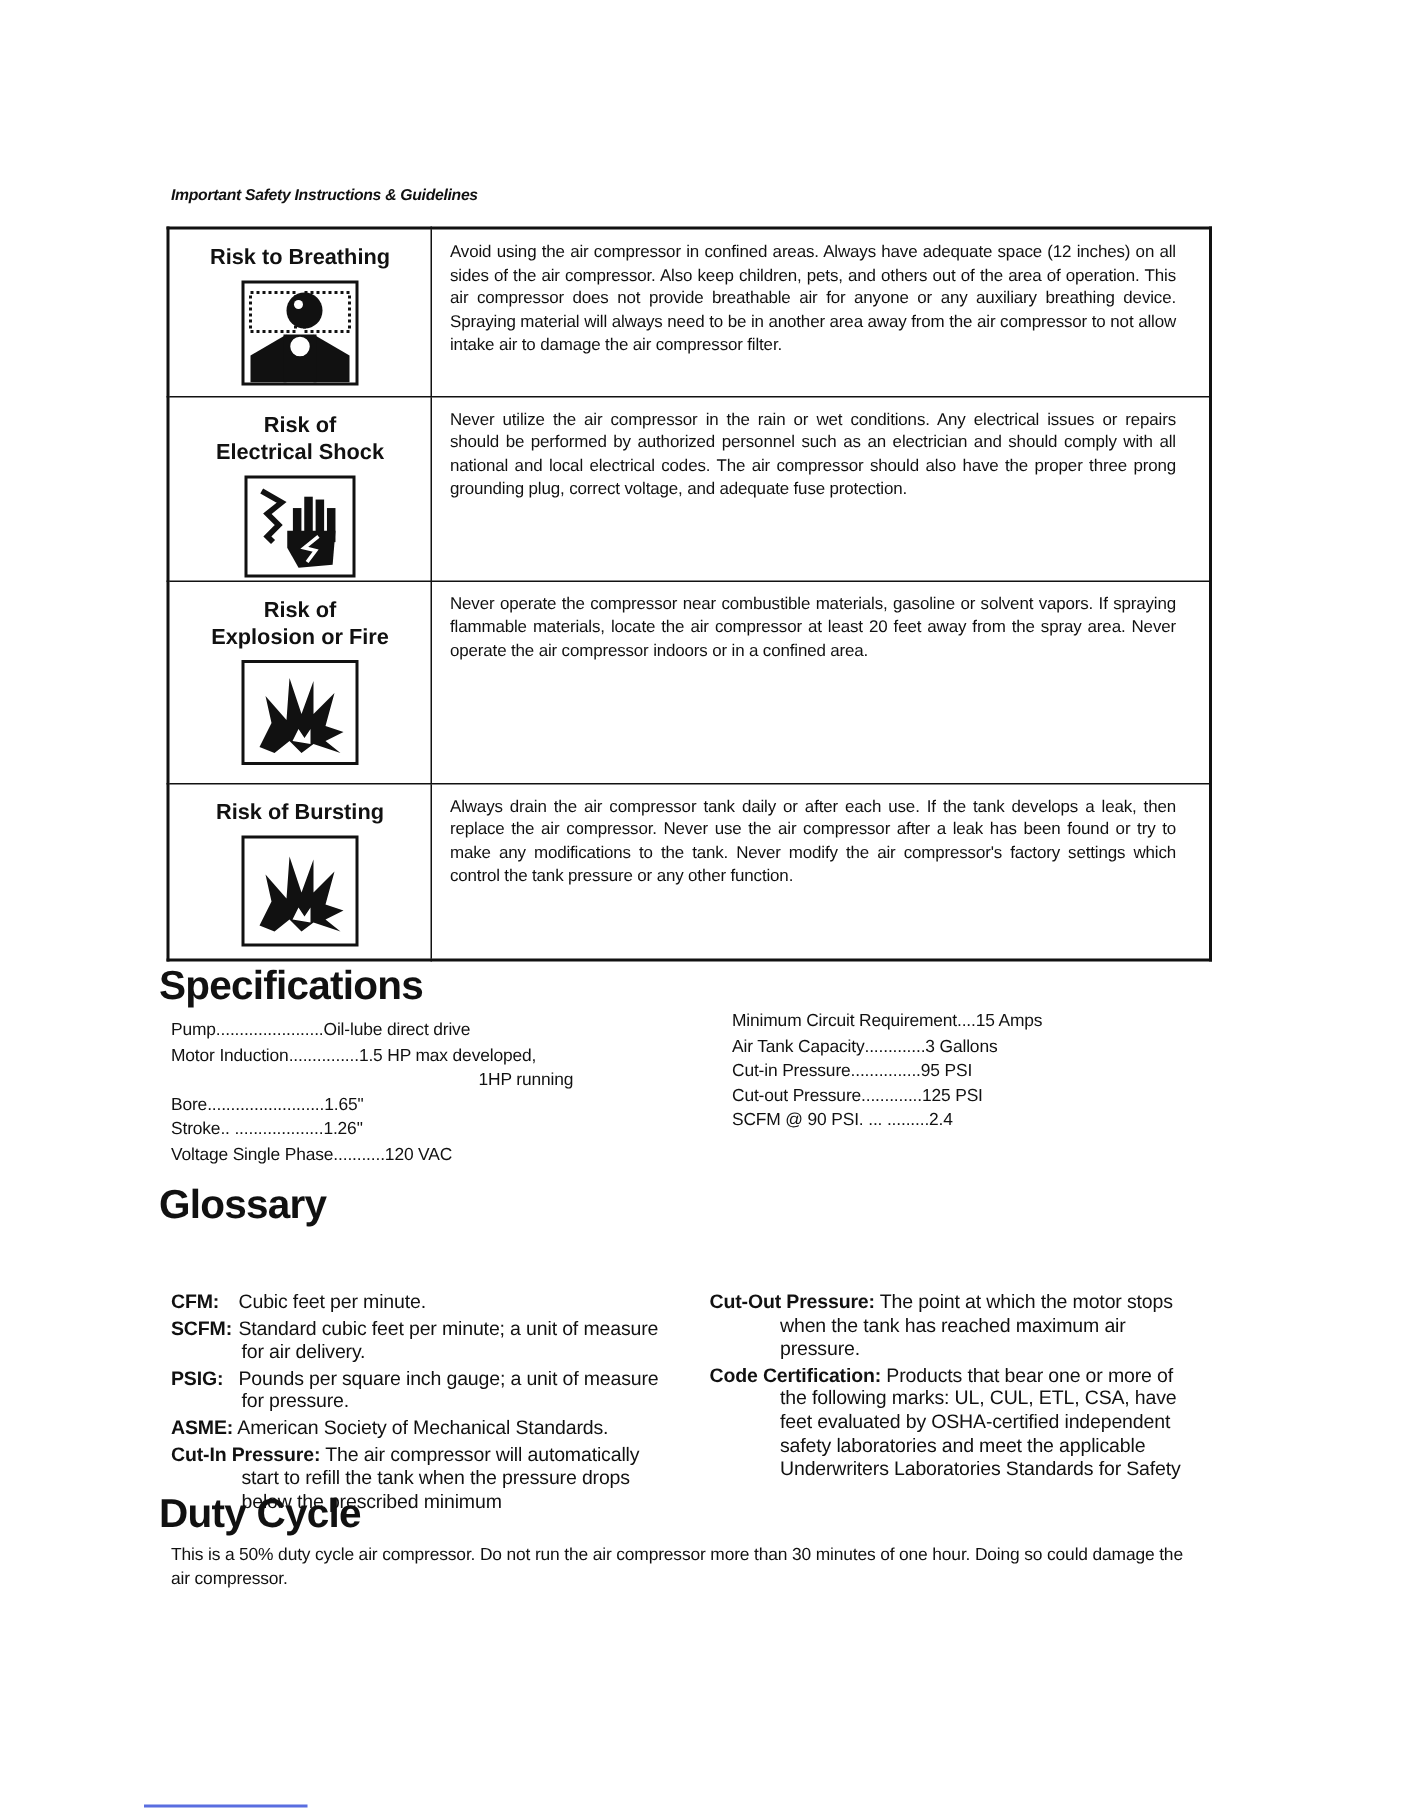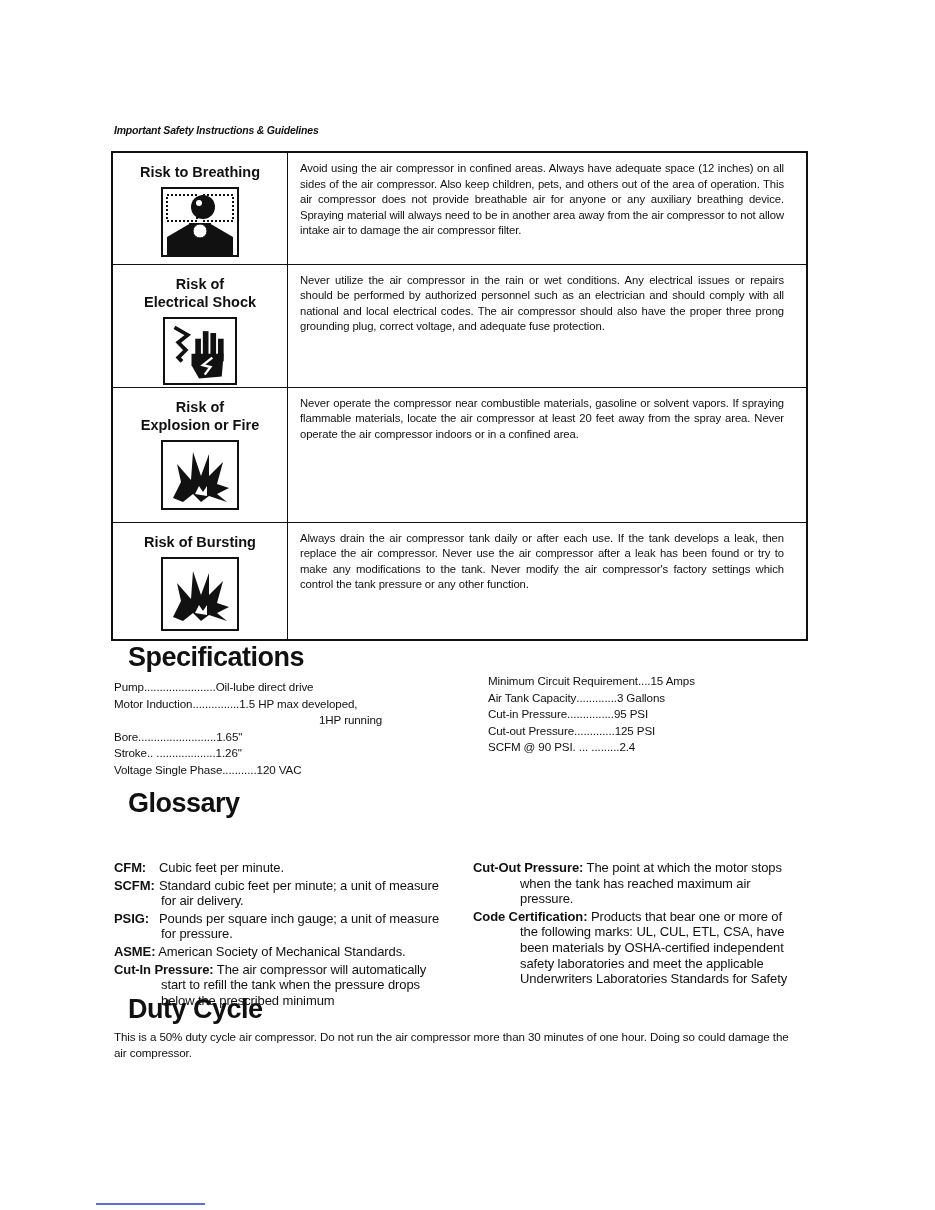--- a/index.html
+++ b/index.html
@@ -9,21 +9,21 @@
          font-style:italic; font-weight:bold; letter-spacing:-0.2px; }
   table.hazards { position:absolute; left:111px; top:151px; width:697px;
          border-collapse:collapse; border:2px solid #111; }
   table.hazards td { border:1.5px solid #111; vertical-align:top; }
   td.hz-left { width:172px; text-align:center; padding-top:10px; }
   td.hz-right { padding:8px 22px 0 12px; font-size:11.3px; line-height:15.6px;
          text-align:justify; letter-spacing:-0.1px; }
   .hz-title { font-weight:bold; font-size:14.5px; line-height:18px; }
   .icon-box { width:74px; height:66px; border:2px solid #111; margin:6px auto 0; background:#fff; }
   .icon-box svg { width:74px; height:66px; display:block; }
-  .sec-title { position:absolute; left:128px; font-weight:bold; font-size:27px; letter-spacing:-0.5px; }
+  .sec-title { position:absolute; left:106px; font-weight:bold; font-size:27px; letter-spacing:-0.5px; }
   .spec-col { position:absolute; font-size:11.6px; line-height:16.6px; letter-spacing:-0.1px; }
   .spec-row { display:flex; white-space:nowrap; }
   .spec-name { }
   .spec-dots { overflow:hidden; flex:0 0 auto; }
   .gl-col { position:absolute; font-size:13px; line-height:15.6px; letter-spacing:-0.1px;margin-top:40px; }
   .gl-item { position:relative; margin-bottom:0; }
   .gl-term { font-weight:bold; }
   .gl-cont { padding-left:47px; }
   .gl-cont2 { padding-left:47px; }
   .duty-text { position:absolute; left:114px; top:1029px; width:690px; font-size:11.6px; line-height:15.6px; letter-spacing:-0.1px; }
@@ -187,21 +187,21 @@
 
 <div class="gl-col" style="left:473px; top:820px; width:340px;">
   <div class="gl-item">
     <span class="gl-term">Cut-Out Pressure:</span> <span>The point at which the motor stops</span>
     <div class="gl-cont2">when the tank has reached maximum air</div>
     <div class="gl-cont2">pressure.</div>
   </div>
   <div class="gl-item" style="margin-top:2px;">
     <span class="gl-term">Code Certification:</span> <span>Products that bear one or more of</span>
     <div class="gl-cont2">the following marks: UL, CUL, ETL, CSA, have</div>
-    <div class="gl-cont2">been materials by OSHA-certified independent</div>
+    <div class="gl-cont2">feet evaluated by OSHA-certified independent</div>
     <div class="gl-cont2">safety laboratories and meet the applicable</div>
     <div class="gl-cont2">Underwriters Laboratories Standards for Safety</div>
   </div>
 </div>
 
 <div class="sec-title" style="top:994px;">Duty Cycle</div>
 <div class="duty-text">This is a 50% duty cycle air compressor.  Do not run the air compressor more than 30 minutes of one hour.  Doing so could damage the air compressor.</div>
 
 <div class="footer-line"></div>
 

